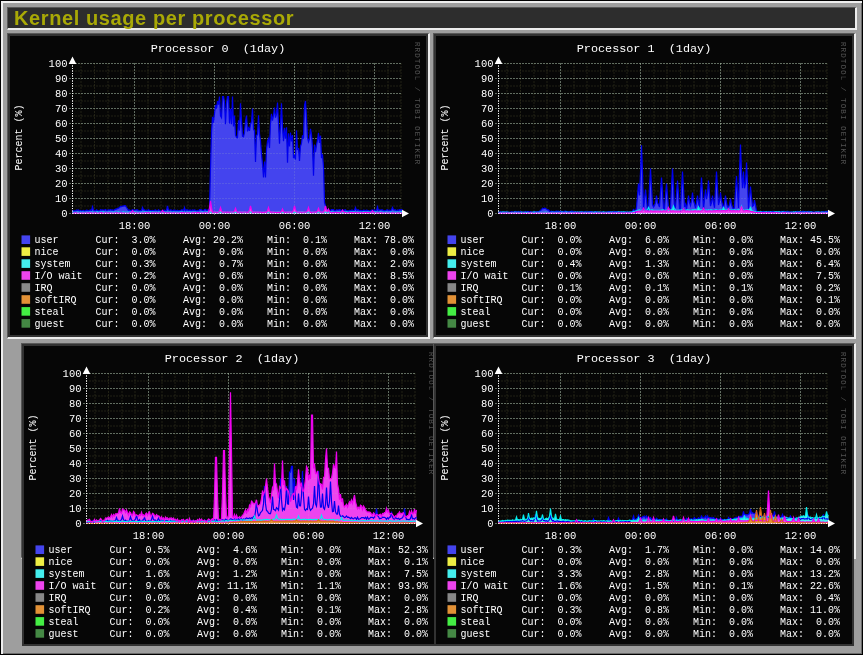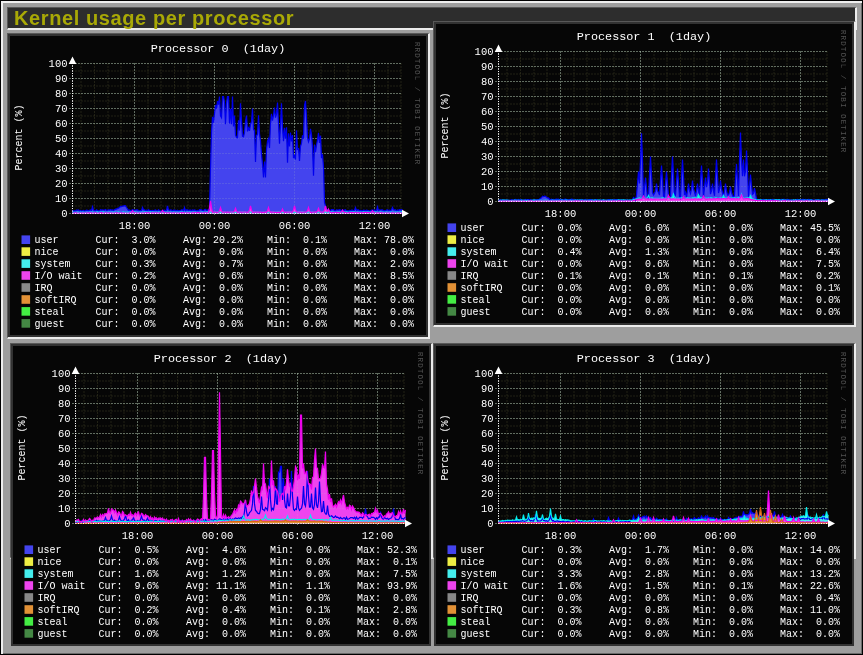--- a/index.html
+++ b/index.html
@@ -11,22 +11,22 @@
 #hdr { position:absolute; left:6px; top:6px; width:850px; height:23px; background:#2d2d2d;
        border-top:1px solid #585858; border-left:1px solid #585858;
        border-right:2px solid #ececec; border-bottom:2px solid #ececec;padding-left:20px; }
 #hdr span { position:absolute; left:6px; top:-1px; font-weight:bold; font-size:20px;
             letter-spacing:0.6px; color:#a9a906; }
 .panel { position:absolute; background:#7dd3fc;
          border-top:1px solid #585858; border-left:1px solid #585858;
          border-right:2px solid #ececec; border-bottom:2px solid #ececec; }
 .panel svg { display:block; }
 #p0 { left:6px; top:32px;  width:423px; height:306px; }
-#p1 { left:432px; top:20px; width:423px; height:306px; }
-#p2 { left:9px; top:342px; width:423px; height:216px; }
+#p1 { left:432px; top:32px; width:423px; height:306px; }
+#p2 { left:20px; top:342px; width:423px; height:216px; }
 #p3 { left:432px; top:342px; width:423px; height:216px; }
 </style></head>
 <body>
 <div id="page">
 <div class="hl-top"></div>
     <div class="hl-left"></div>
 <div class="sh-right"></div>
     <div class="sh-bot"></div>
 <div id="hdr">
       <span>Kernel usage per processor</span>

